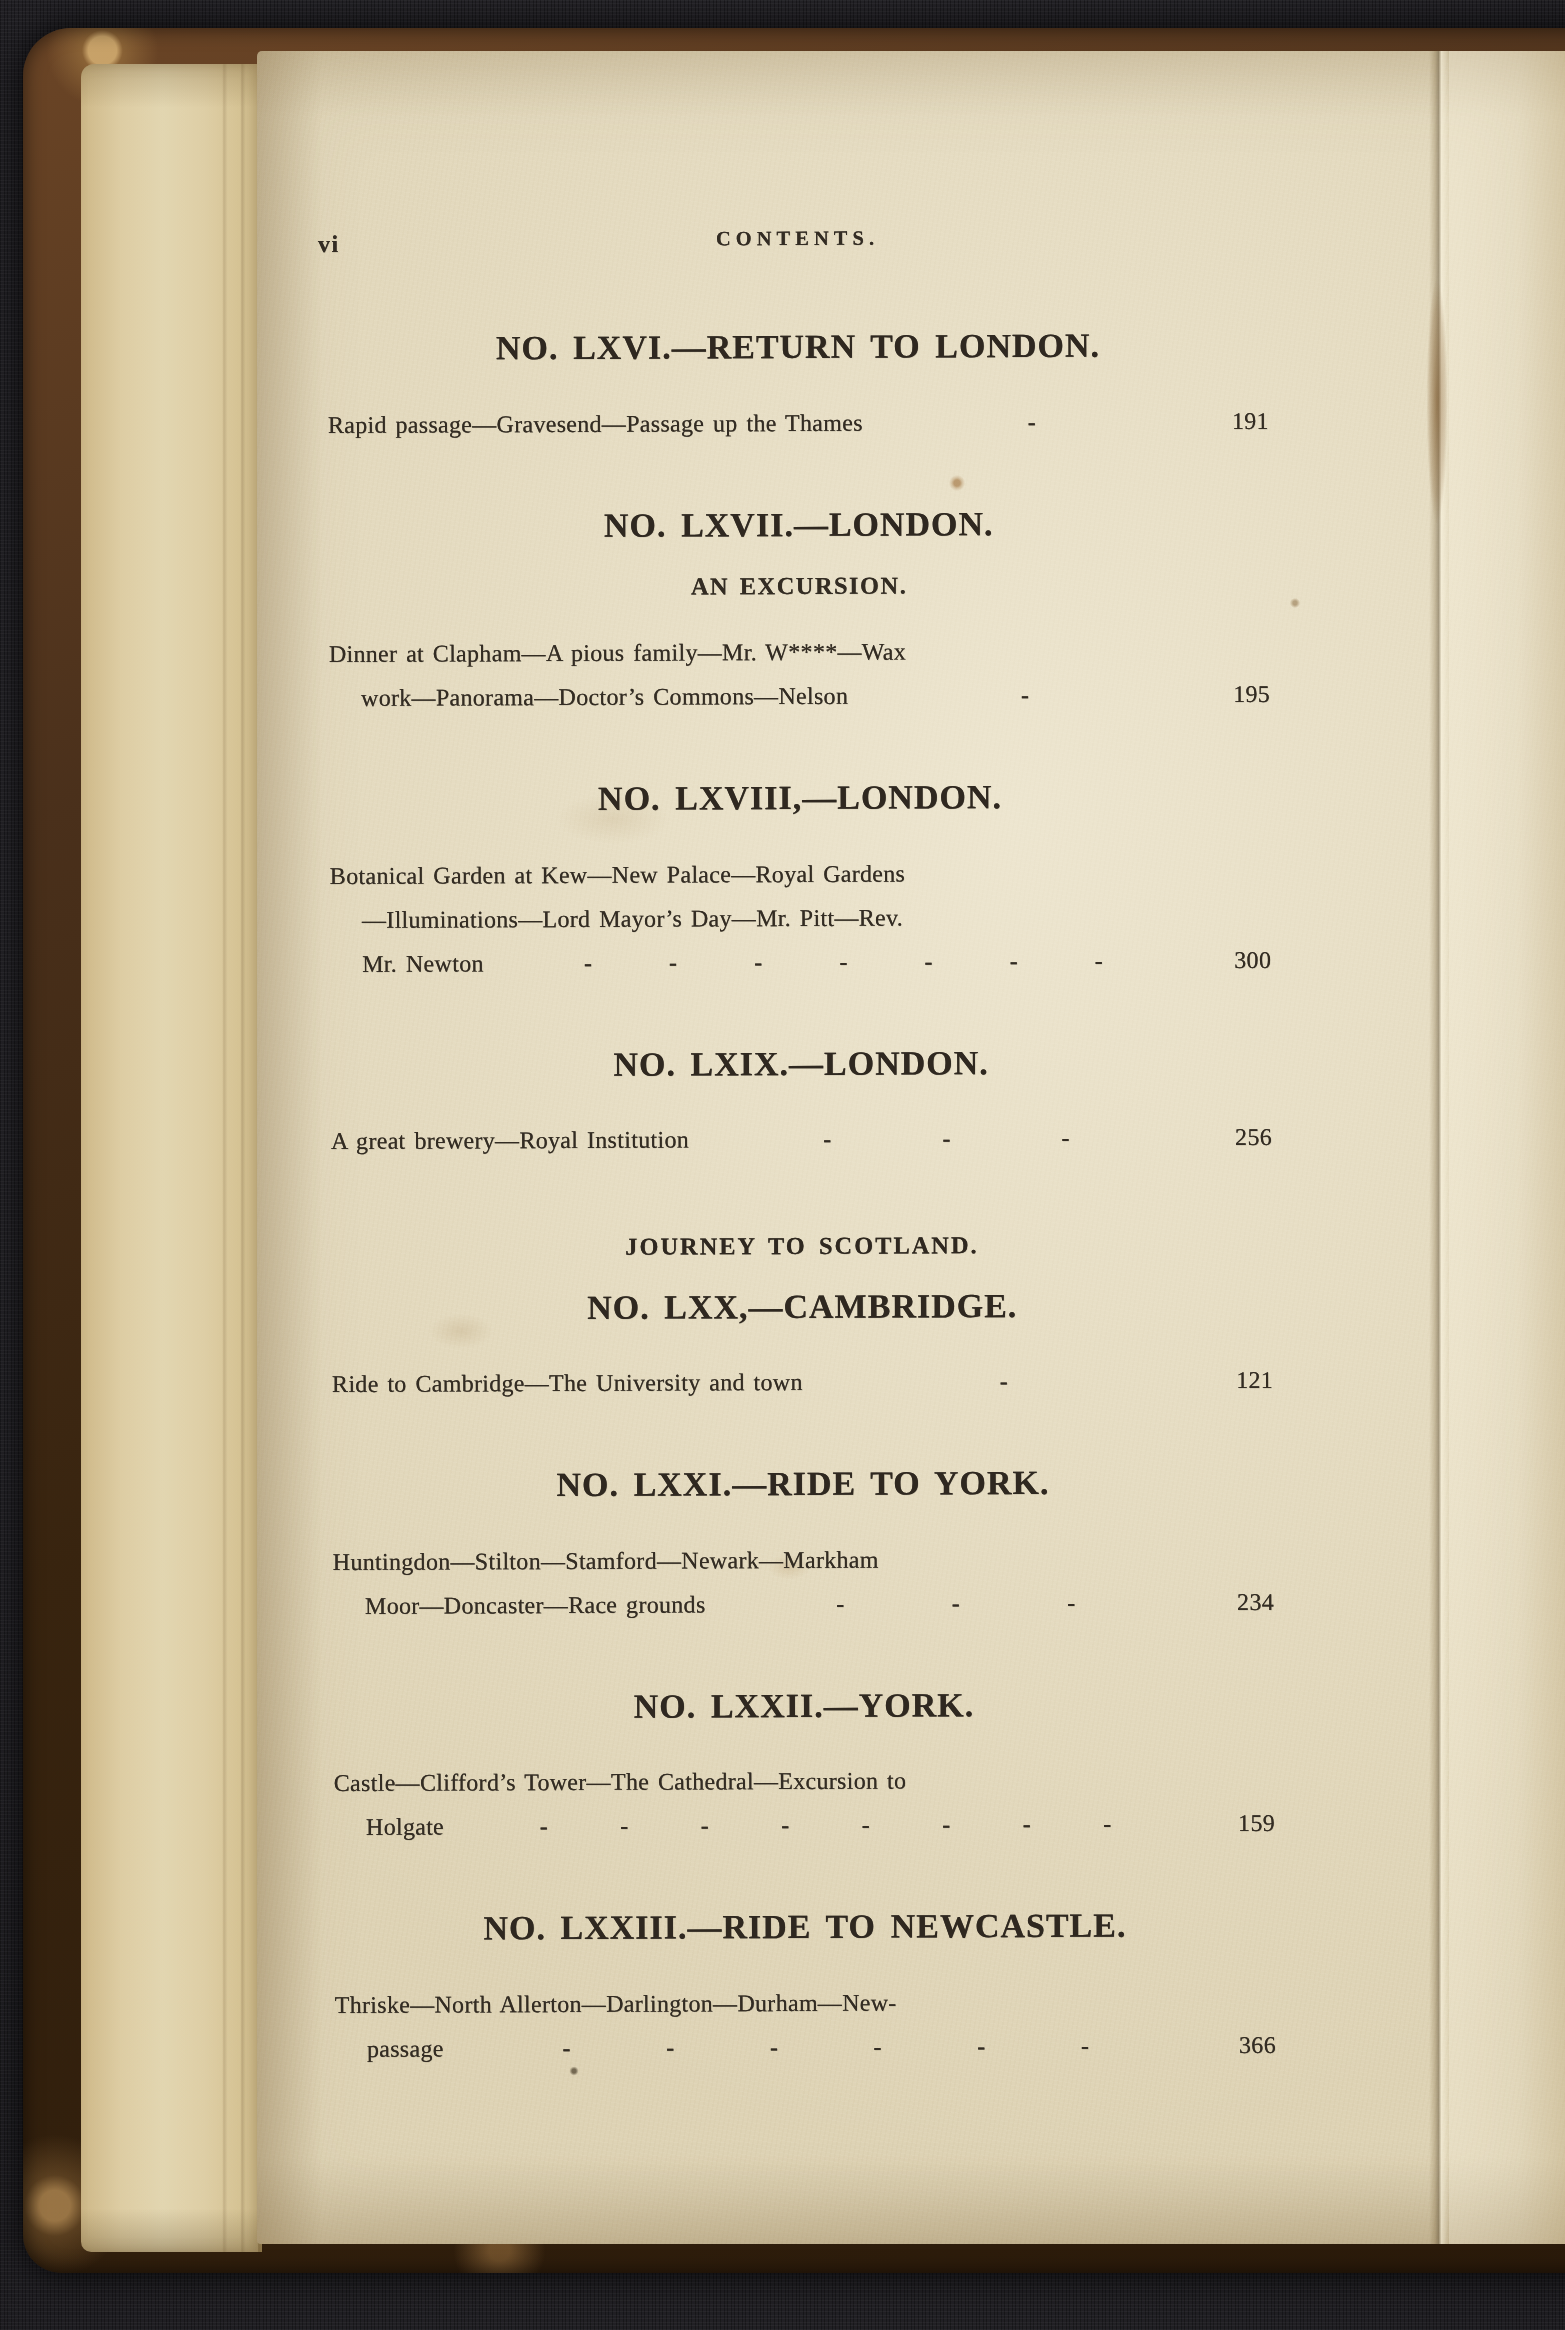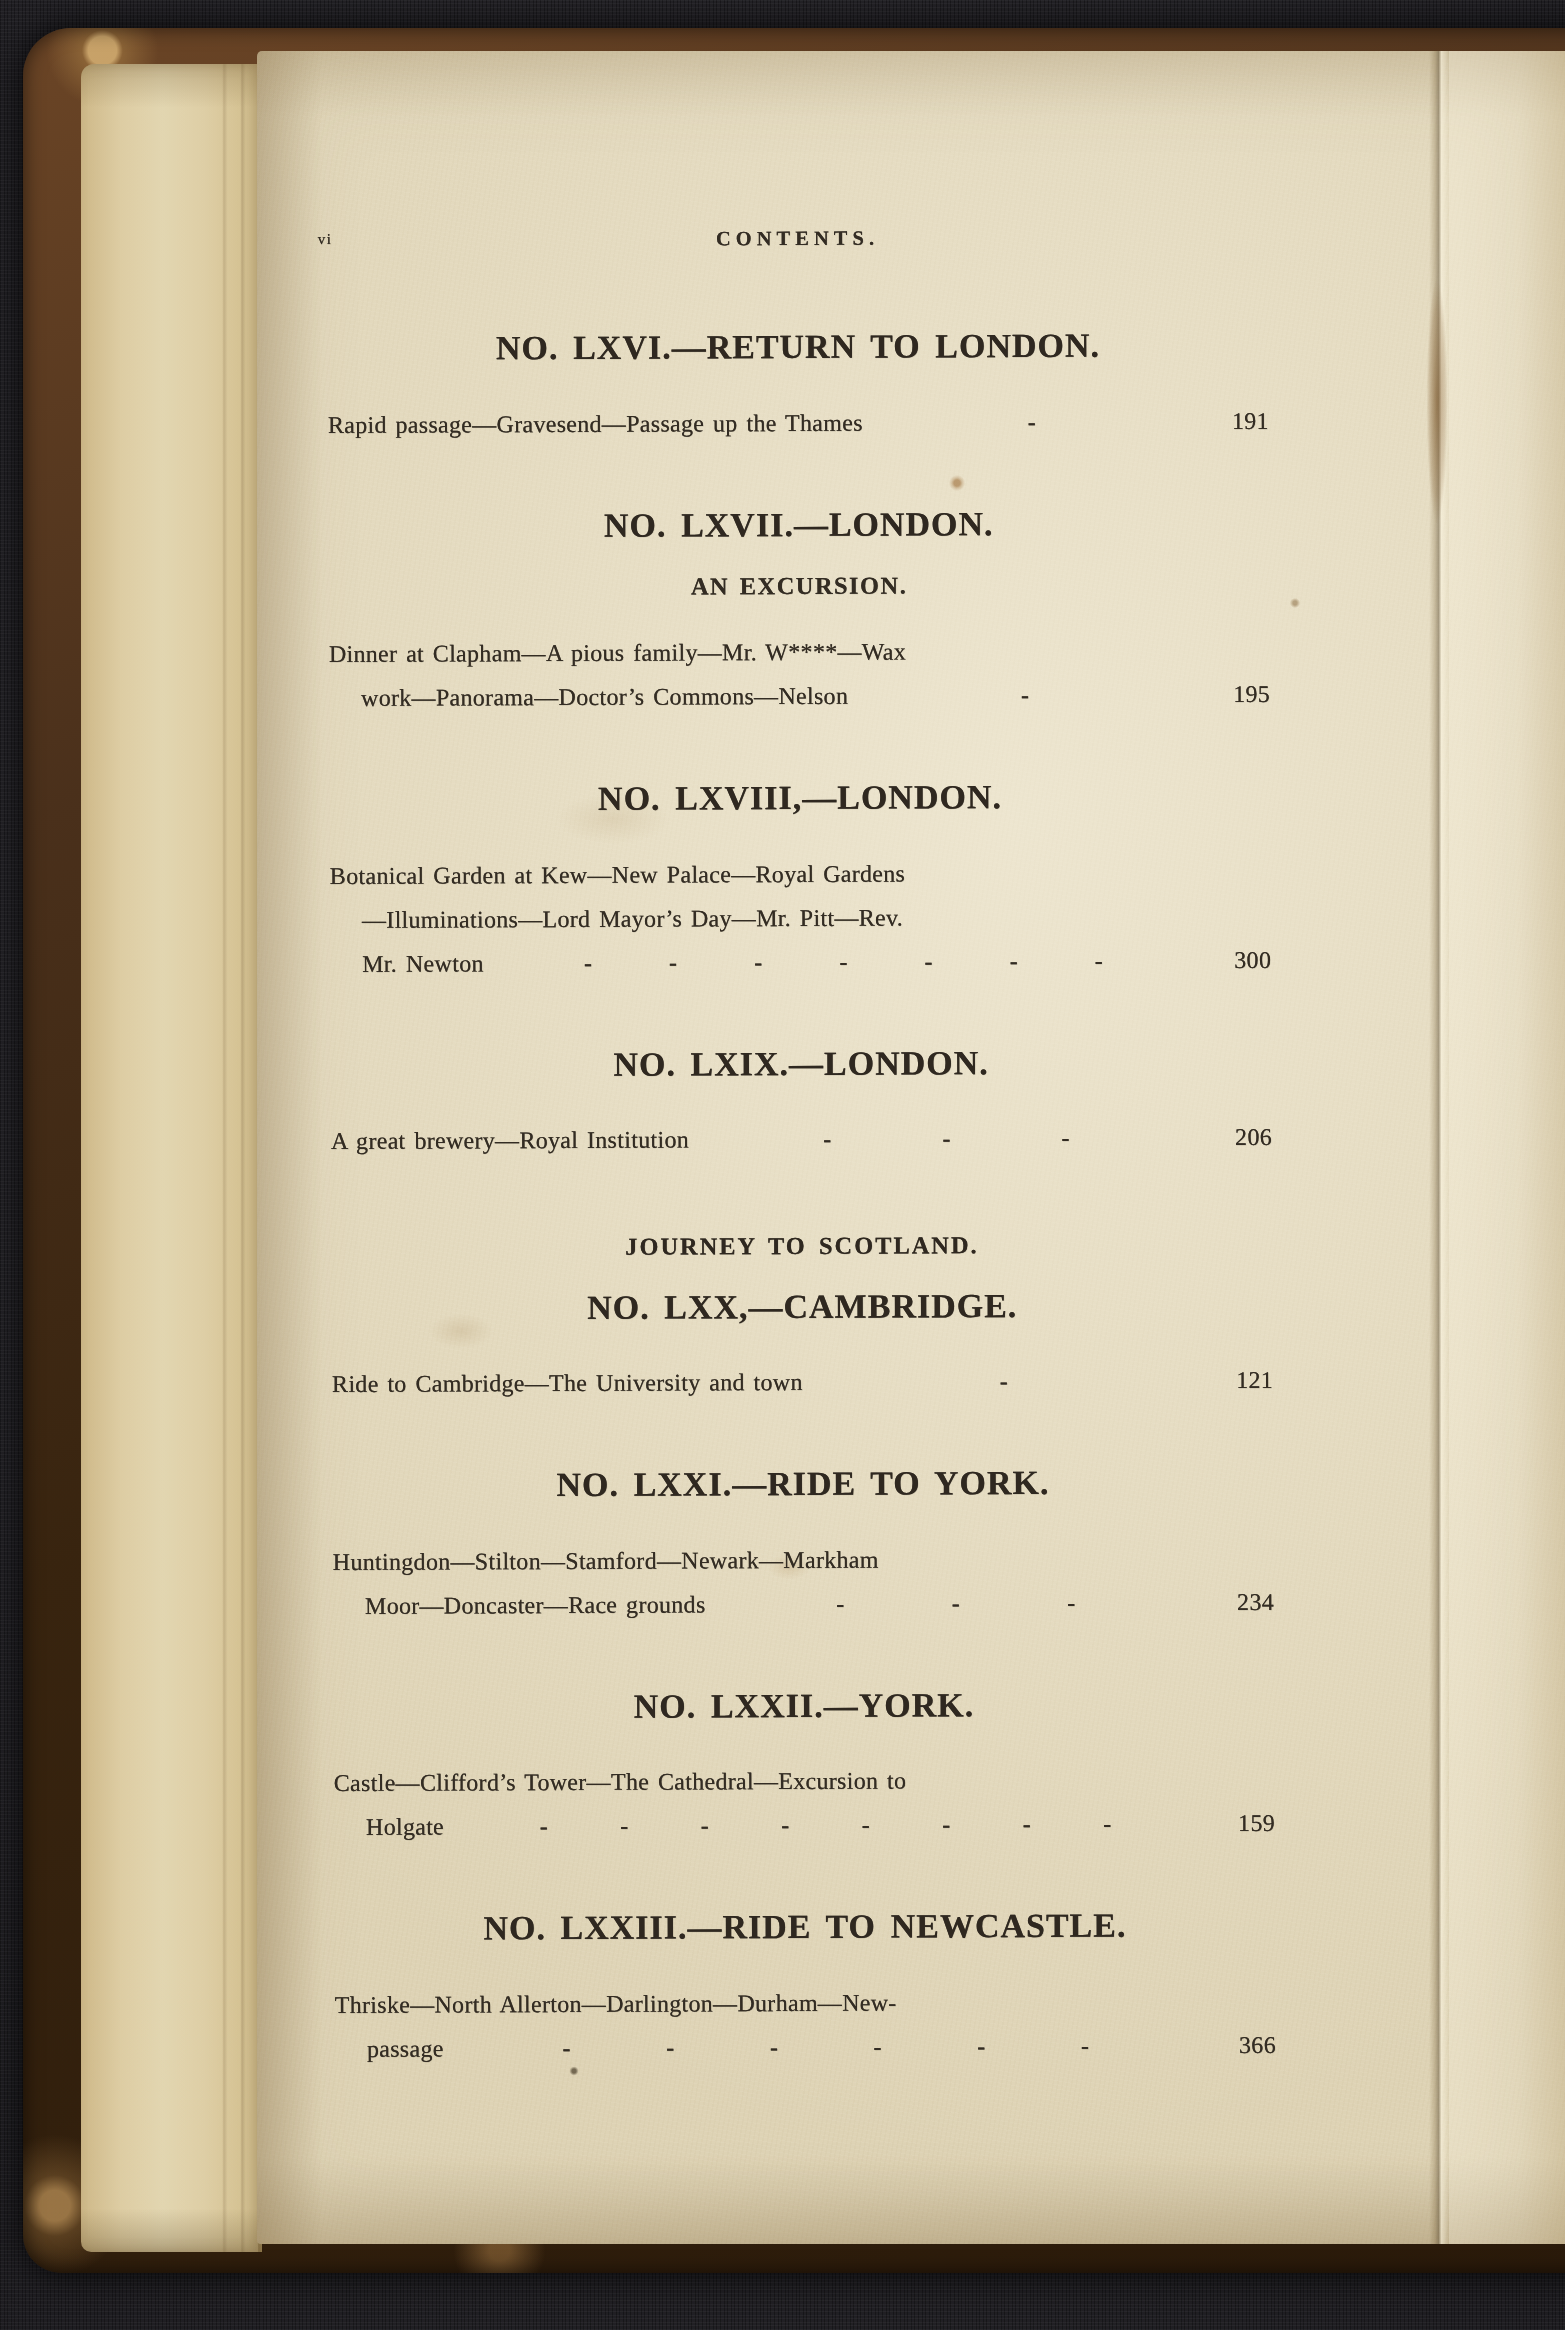--- a/index.html
+++ b/index.html
@@ -86,21 +86,21 @@
   
   .content {
     position: absolute; left: 331px; top: 224px; width: 941px;
     transform: rotate(-0.25deg);
     color: #332c23;
     text-shadow: 0 0 0.5px rgba(51,44,35,.75), 0.5px 0.5px 0 rgba(51,44,35,.18);
   }
   .toc-header { position: relative; height: 43px; }
   .folio {
     position: absolute; left: -9.2px; top: 5.1px;
-    font-size: 15px; font-weight: 400; letter-spacing: 1.5px;
+    font-size: 24px; font-weight: 700; letter-spacing: 1.5px;
   }
   .contents-title {
     text-align: center; font-size: 20.4px; font-weight: 700;
     letter-spacing: 5.1px; word-spacing: 2px; padding-top: 3.1px;
   }
 
   .toc-section { margin-top: 57px; }
   .toc-section.divider { margin-top: 67px; }
   .toc-section.divider + .toc-section { margin-top: 19.3px; }
 
@@ -196,21 +196,21 @@
     <h2 class="sec-heading">NO. LXIX.—LONDON.</h2>
 
     <div class="sec-entry">
           <div class="entry-line last">
             <span class="entry-text">A great brewery—Royal Institution</span>
             <span class="leader">
               <span>-</span>
               <span>-</span>
               <span>-</span>
             </span>
-            <span class="page-num">206</span>
+            <span class="page-num">256</span>
           </div>
         </div>
   </section>
       <section class="toc-section divider">
     <h2 class="sec-heading">JOURNEY TO SCOTLAND.</h2>
 
   </section>
       <section class="toc-section major">
     <h2 class="sec-heading">NO. LXX,—CAMBRIDGE.</h2>
 

